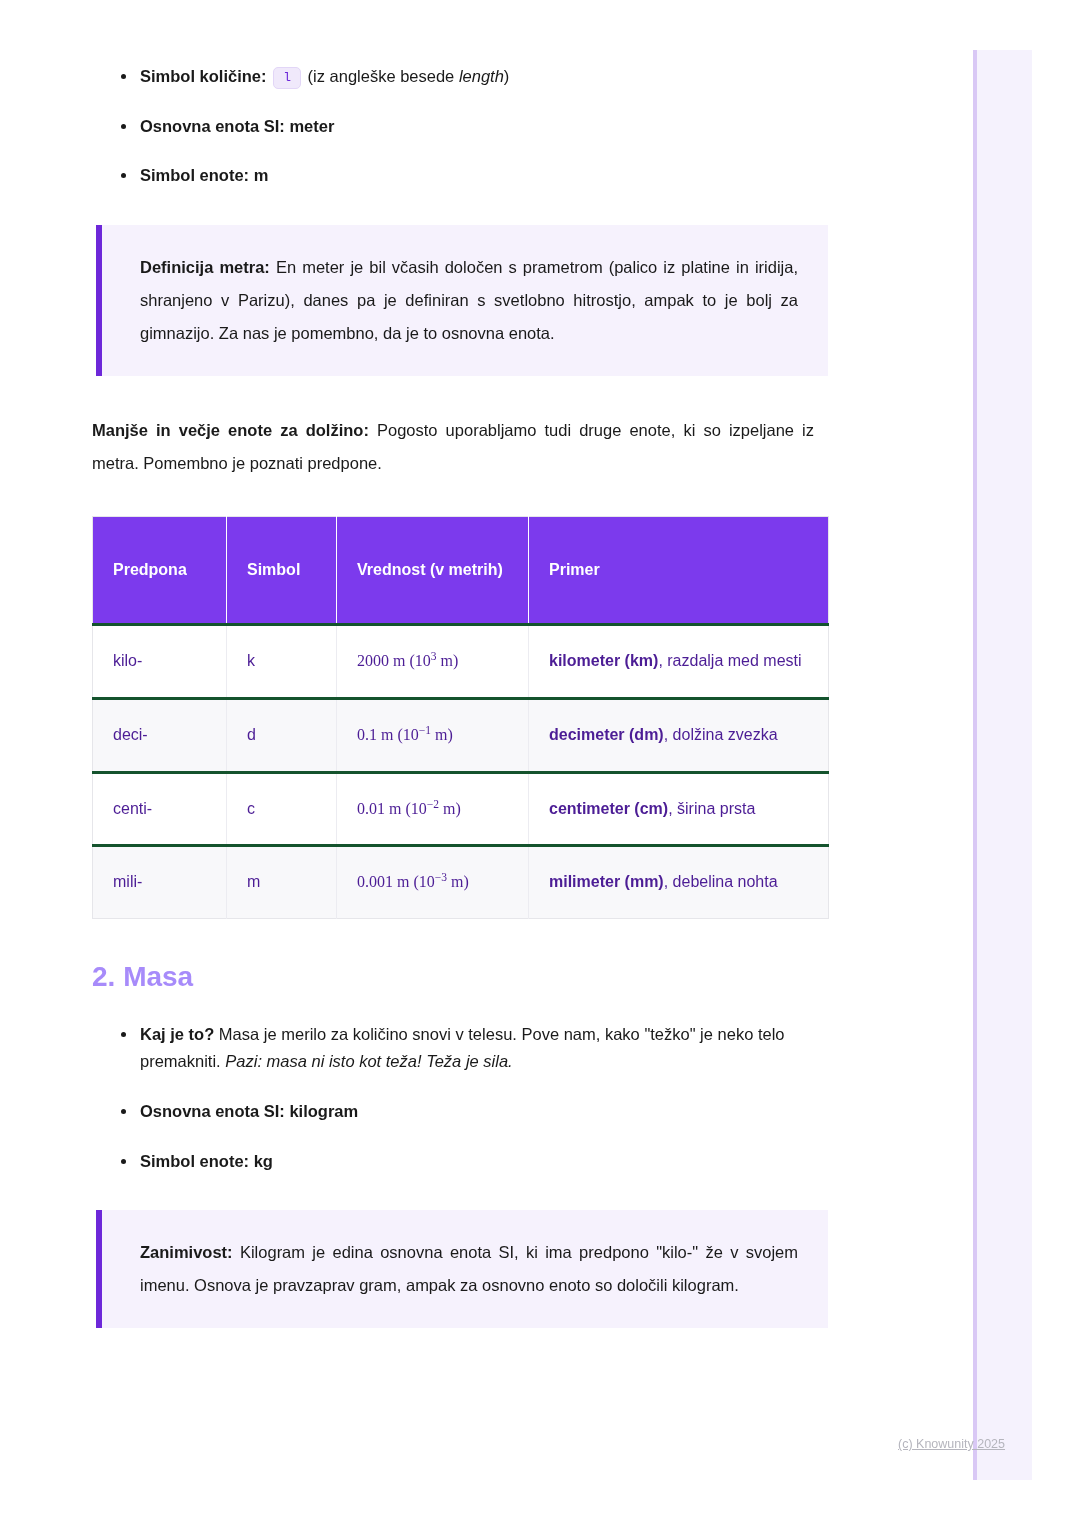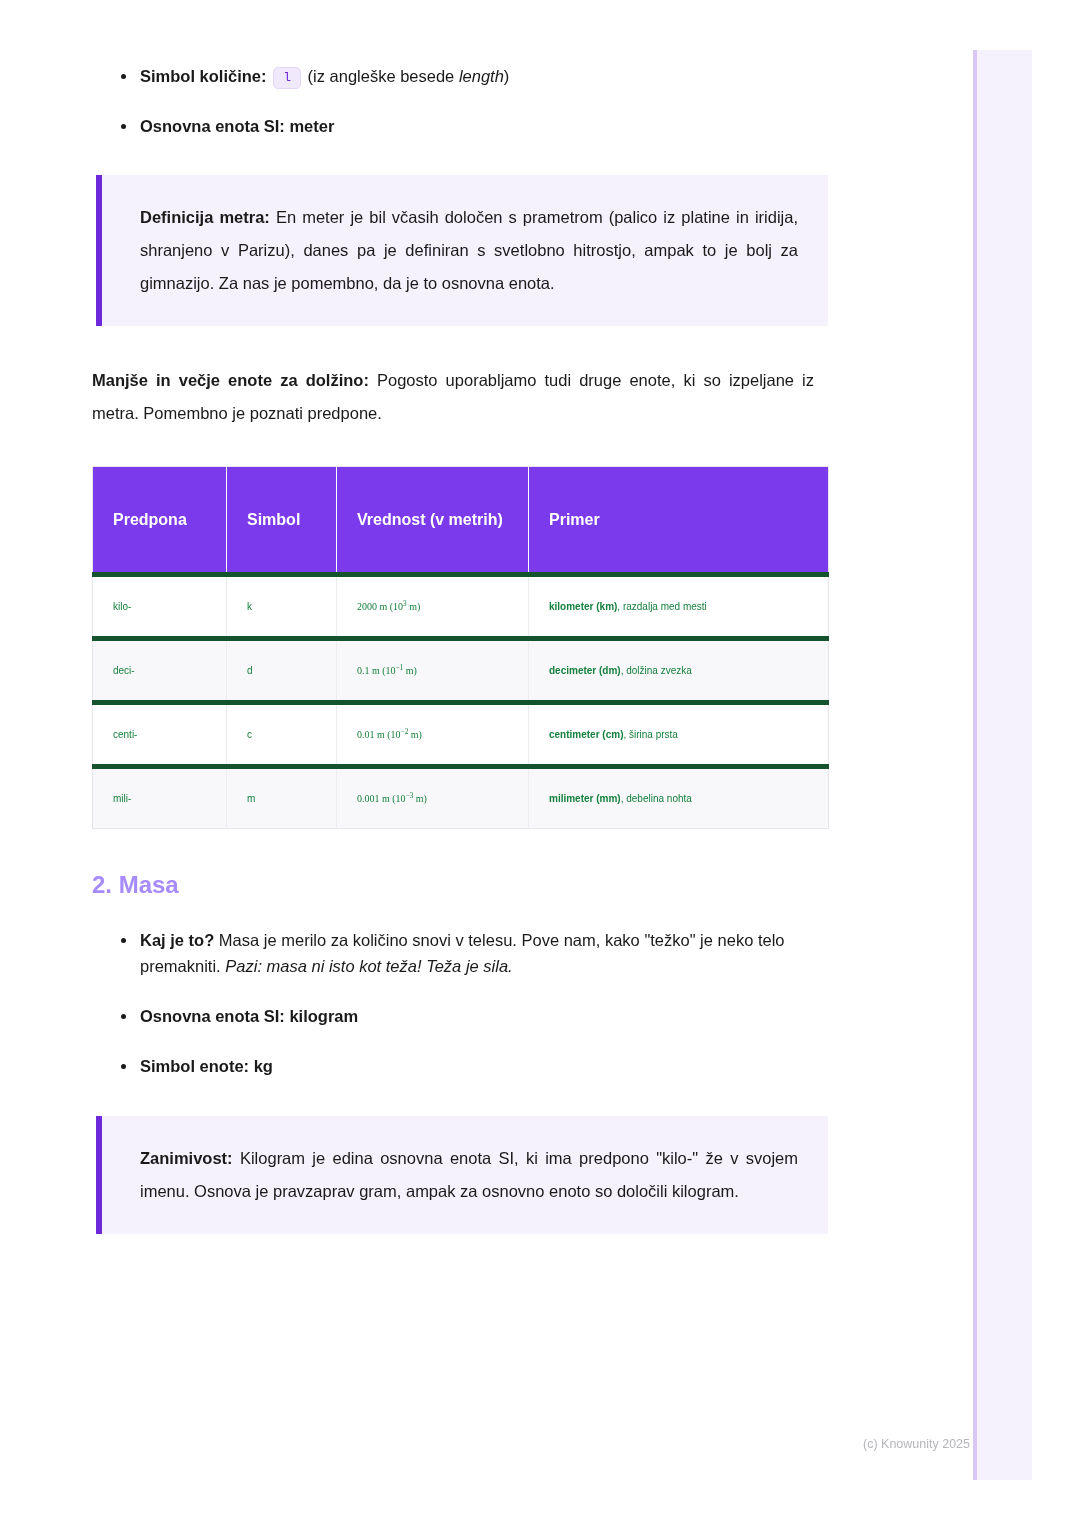--- a/index.html
+++ b/index.html
@@ -121,73 +121,77 @@
     text-align: left;
     padding: 0 20px;
     height: 108px;
     vertical-align: middle;
     line-height: 1.6;
     border-right: 1px solid #ffffff;
   }
   table.data-table thead th:last-child { border-right: none; }
 
   table.data-table tbody td {
-    font-size: 10px;
+    font-size: 16px;
     padding: 20px;
     vertical-align: middle;
-    border-top: 5px solid #14532d;
+    border-top: 3px solid #14532d;
     border-right: 1px solid #ececf1;
     line-height: 1.9;
-    color: #15803d;
+    color: #4c1d95;
   }
   table.data-table tbody td:last-child { border-right: none; }
   table.data-table tbody tr:nth-child(even) td { background: #f8f8fa; }
   table.data-table tbody tr:nth-child(odd) td { background: #ffffff; }
 
   td.val {
     font-family: "Liberation Serif", serif;
     font-size: 17px;
     color: #111111;
   }
   td.val sup { font-size: 0.72em; vertical-align: super; }
 
   
   h2.section-heading {
     color: #a78bfa;
-    font-size: 24px;
+    font-size: 28px;
     font-weight: bold;
     margin: 40px 0 26px 0;
     line-height: 1.3;
   }
 
   
   #watermark {
     position: absolute;
-    left: 863px;
+    left: 898px;
     top: 1437px;
     font-size: 12.5px;
     color: #b5b5bd;
     white-space: nowrap;
+    text-decoration: underline;
   }
 </style>
 </head>
 <body>
 
 <div id="side-panel"></div>
 
 <div id="content">
 
   <ul class="bullets">
     <li>
       <span class="b">Simbol količine:</span>
       <span class="code-chip">l</span>
       <span>(iz angleške besede </span><span class="i">length</span><span>)</span>
     </li>
     <li>
       <span class="b">Osnovna enota SI: meter</span>
+    </li>
+    <li>
+      <span class="b">Simbol enote: m</span>
     </li>
   </ul>
 
   <div class="callout">
     <span class="b">Definicija metra:</span>
     <span>En meter je bil včasih določen s prametrom (palico iz platine in iridija, shranjeno v Parizu), danes pa je definiran s svetlobno hitrostjo, ampak to je bolj za gimnazijo. Za nas je pomembno, da je to osnovna enota.</span>
   </div>
 
   <p class="para">
     <span class="b">Manjše in večje enote za dolžino:</span>

